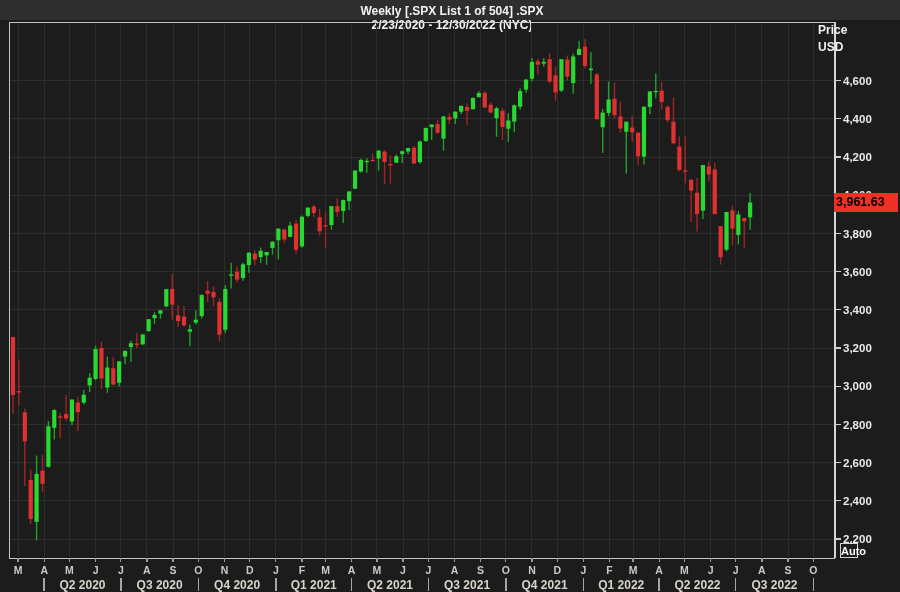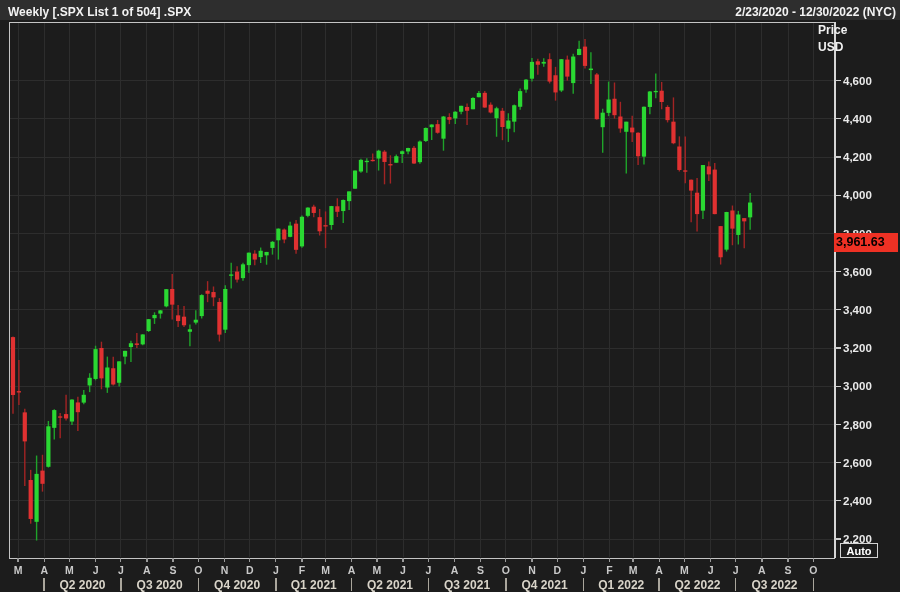--- a/index.html
+++ b/index.html
@@ -1,27 +1,27 @@
 <!DOCTYPE html>
 <html><head>
 <meta charset="utf-8">
 <style>
   html,body{margin:0;padding:0;background:#141414;}
   #app{position:relative;width:900px;height:592px;background:#1c1c1c;overflow:hidden;
        font-family:"Liberation Sans",sans-serif;}
   #titlebar{position:absolute;left:0;top:0;width:900px;height:20px;background:#2e2e2e;
        display:flex;justify-content:space-between;align-items:center;box-sizing:border-box;
-       padding:4px 4px 0 8px;}
+       padding:4px 4px 0 8px;flex-direction:column;}
   #titlebar .t{font-size:12px;font-weight:bold;color:#f3f3f3;white-space:nowrap;}
   #chart-svg{position:absolute;left:0;top:0;}
   .axhead{position:absolute;left:818px;width:56px;font-size:12px;font-weight:bold;color:#f0f0f0;}
   #price-flag{position:absolute;left:834px;top:193px;width:64px;height:19px;background:#ee3124;
        color:#000;font-size:12.5px;font-weight:bold;line-height:19px;padding-left:2px;
-       box-sizing:border-box;letter-spacing:0px;margin-top:40px;}
-  #auto-btn{position:absolute;left:840px;top:543px;width:38px;height:15px;border:1px solid #d4d4d4;
+       box-sizing:border-box;letter-spacing:0px;}
+  #auto-btn{position:absolute;left:840px;top:543px;width:18px;height:15px;border:1px solid #d4d4d4;
        color:#ffffff;background:#1c1c1c;font-size:11px;font-weight:bold;line-height:14px;
        text-align:center;box-sizing:border-box;cursor:default;}
 </style>
 </head>
 <body>
 
 <div id="app">
   <div id="titlebar">
     <span class="t">Weekly [.SPX List 1 of 504] .SPX</span>
     <span class="t">2/23/2020 - 12/30/2022 (NYC)</span>

